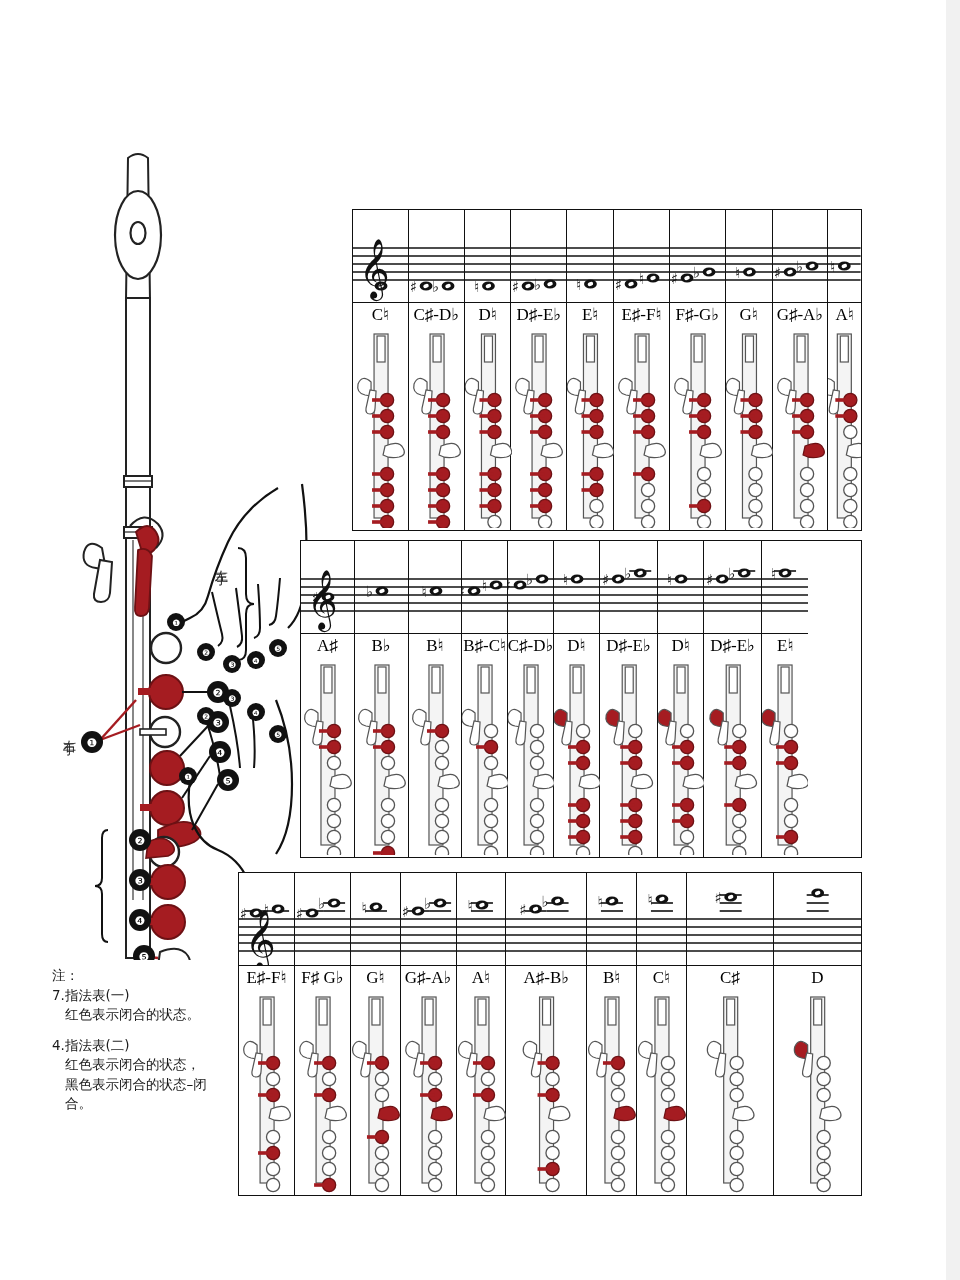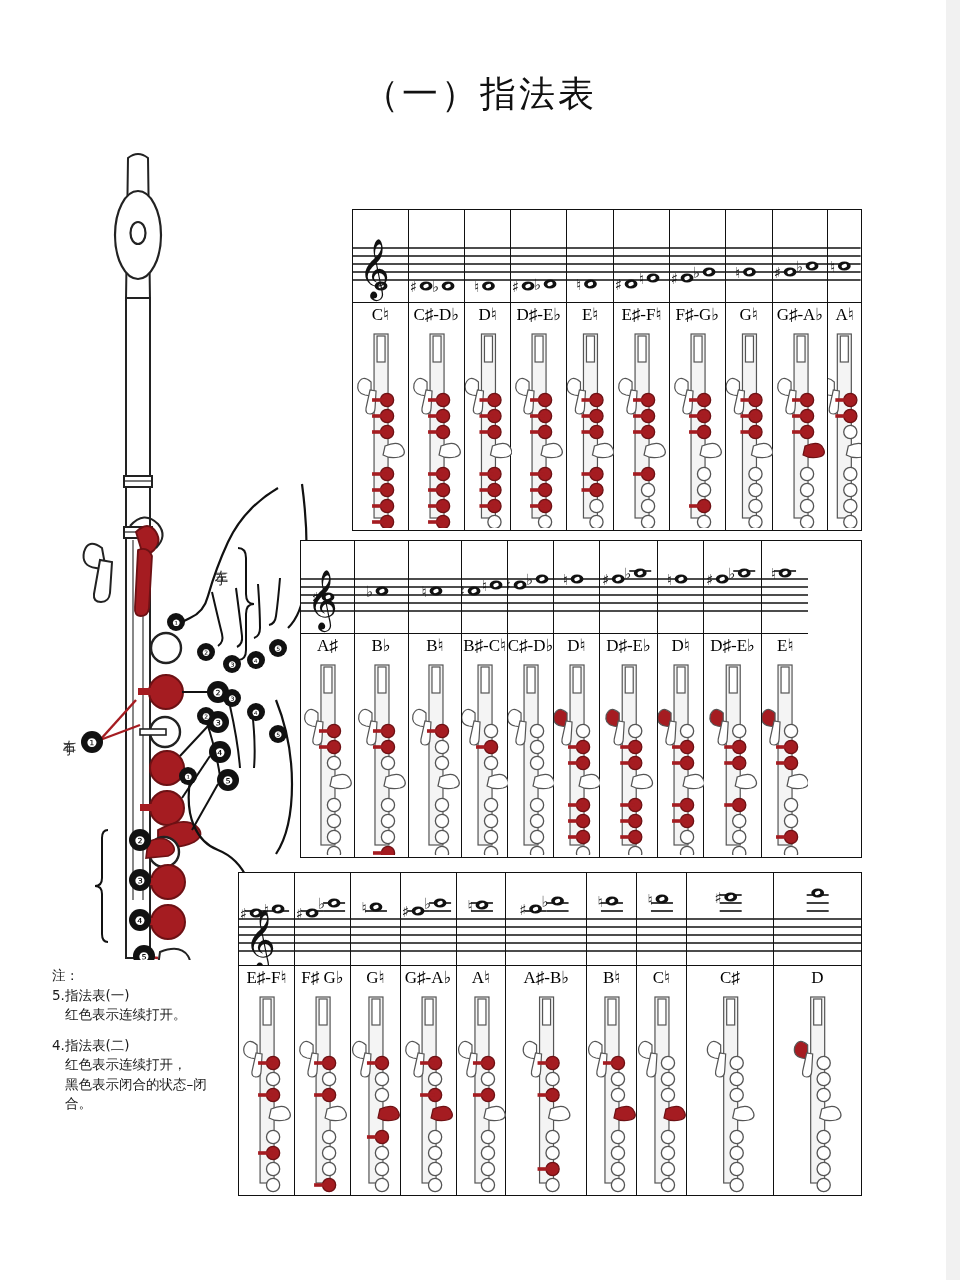--- a/index.html
+++ b/index.html
@@ -52,21 +52,20 @@
   
   .staff-svg,.fing-svg{position:absolute;left:0;top:0;}
 </style>
 </head>
 <body>
 
 <div class="page">
 
   <div class="rightedge"></div>
 
-  <div class="title">（一）指法表</div>
 
   <div class="flute-illus">
     <svg width="280" height="820" viewBox="0 0 280 820">
       <defs>
         <g id="keyring">
           <circle cx="0" cy="0" r="11" fill="#fff" stroke="#222" stroke-width="2.2"></circle>
         </g>
       </defs>
 
       <path d="M88 18 q10 -8 20 0 L110 160 L86 160 Z" fill="#fff" stroke="#222" stroke-width="2"></path>
@@ -211,25 +210,25 @@
 
       <path d="M198 408 q8 0 8 10 l0 36 q0 10 8 10 q-8 0 -8 10 l0 36 q0 10 -8 10" fill="none" stroke="#111" stroke-width="2"></path>
     </svg>
 
     <div class="hand-label" style="left:172px;top:420px;">左手</div>
     <div class="hand-label" style="left:20px;top:590px;">右手</div>
   </div>
 
   <div class="notes">
     <div class="ln">注：</div>
-    <div class="ln">5.指法表(一)</div>
-    <div class="ln ind">红色表示连续打开。</div>
+    <div class="ln">7.指法表(一)</div>
+    <div class="ln ind">红色表示闭合的状态。</div>
     <div class="gap"></div>
     <div class="ln">4.指法表(二)</div>
-    <div class="ln ind">红色表示连续打开，</div>
+    <div class="ln ind">红色表示闭合的状态，</div>
     <div class="ln ind">黑色表示闭合的状态–闭</div>
     <div class="ln ind">合。</div>
   </div>
 
   <div class="tbl" id="tbl1" style="left:352px;top:209px;width:510px;height:322px;">
     <div class="cols">
         <div class="tcol" style="width: 11%;">
           <div class="staffcell" style="height: 92px;">
             <svg width="56.1" height="92" class="staff-svg">
               <line x1="0" x2="56.1" y1="38" y2="38" stroke="#111" stroke-width="1.5"></line>

